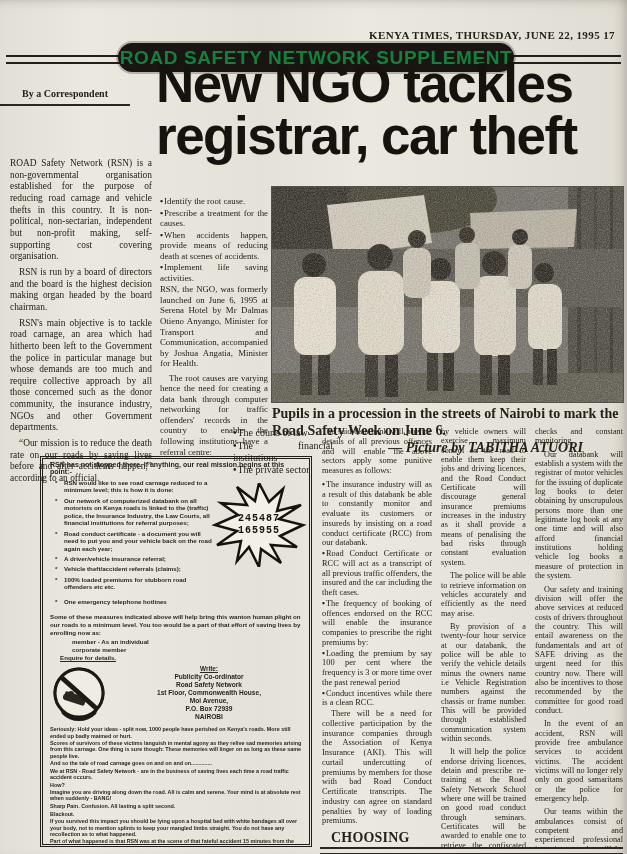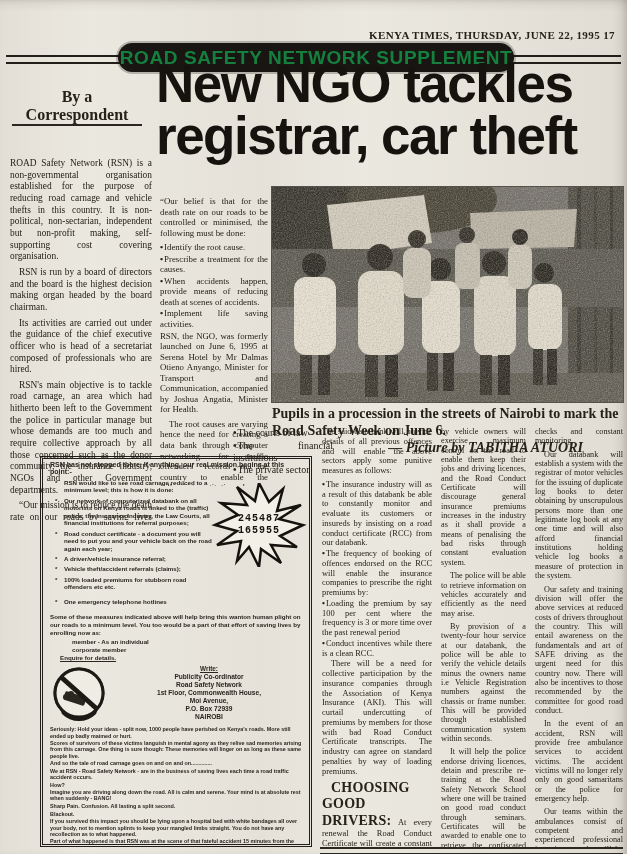--- a/index.html
+++ b/index.html
@@ -6,22 +6,22 @@
   .page{position:relative;width:627px;height:854px;margin:0 auto;overflow:hidden;
     background-color:#ebe8e0;
     background-image:linear-gradient(90deg,rgba(110,100,85,.07),rgba(110,100,85,0) 14%,rgba(110,100,85,.05) 42%,rgba(110,100,85,0) 58%,rgba(110,100,85,.09) 100%);
     box-shadow:inset -10px 0 14px -10px rgba(40,30,20,.35), inset 0 10px 14px -12px rgba(40,30,20,.25);
     font-family:"Liberation Serif","DejaVu Serif",serif;color:#262219;}
   .dateline{position:absolute;top:29px;right:12px;font-size:11px;font-weight:bold;letter-spacing:.4px;white-space:nowrap;}
   .banner-rule{position:absolute;top:55px;left:6px;right:6px;height:5px;border-top:2px solid #221f1a;border-bottom:2px solid #221f1a;}
   .banner{position:absolute;top:43px;left:118px;width:396px;height:29px;background:#181512;border-radius:15px;
     color:#15803d;font-family:"Liberation Sans","DejaVu Sans",sans-serif;font-weight:bold;font-size:19px;
     letter-spacing:.6px;text-align:center;line-height:29px;white-space:nowrap;box-shadow:0 0 0 2px rgba(24,21,18,.25);}
-  .byline{position:absolute;top:88px;left:12px;width:130px;text-align:center;font-weight:bold;font-size:16px;
-    border-bottom:2px solid #2b2720;}
+  .byline{position:absolute;top:88px;left:0;width:130px;text-align:center;font-weight:bold;font-size:10px;
+    border-bottom:2px solid #2b2720;padding-bottom:5px;}
   .headline{position:absolute;top:58px;left:156px;width:468px;margin:0;
     font-family:"Liberation Sans","DejaVu Sans",sans-serif;font-weight:bold;color:#16130f;
     font-size:53px;line-height:.99;letter-spacing:-1.5px;}
   .headline span{display:block;white-space:nowrap;}
   .col{position:absolute;text-align:justify;overflow:hidden;}
   .col p{margin:0 0 4px 0;text-indent:9px;}
   .col p.noindent,.col p:first-child{text-indent:0;}
   .col p.bullet{text-indent:0;margin:0 0 1px 0;}
   .col p.bullet::before{content:"\2022";font-weight:bold;margin-right:1px;}
   .col1{left:10px;top:110px;width:142px;height:362px;font-size:9.4px;line-height:1.24;margin-top:48px;}
@@ -70,27 +70,25 @@
   <div class="byline">By a Correspondent</div>
 
   <h1 class="headline">
     <span>New NGO tackles</span>
     <span>registrar, car theft</span>
   </h1>
 
   <div class="col col1">
       <p class="para">ROAD Safety Network (RSN) is a non-governmental organisation established for the purpose of reducing road carnage and vehicle thefts in this country. It is non-political, non-sectarian, independent but non-profit making, self-supporting cost covering organisation.</p>
       <p class="para">RSN is run by a board of directors and the board is the highest decision making organ headed by the board chairman.</p>
-      <p class="para">Its activities are carried out under the guidance of the chief executive officer who is head of a secretariat composed of professionals who are hired.</p>
       <p class="para">RSN's main objective is to tackle road carnage, an area which had hitherto been left to the Government the police in particular manage but whose demands are too much and require collective approach by all those concerned such as the donor community, the insurance industry, NGOs and other Government departments.</p>
       <p class="para">“Our mission is to reduce the death rate on our roads by saving lives before and after accidents happen,” according to an official.</p>
     </div>
 
   <div class="col col2">
-    <p class="noindent">“Our belief is that for the death rate on our roads to be controlled or minimised, the following must be done:</p>
     <div>
         <p class="bullet">Identify the root cause.</p>
         <p class="bullet">Prescribe a treatment for the causes.</p>
         <p class="bullet">When accidents happen, provide means of reducing death at scenes of accidents.</p>
         <p class="bullet">Implement life saving activities.</p>
       </div>
     <div>
         <p class="para">RSN, the NGO, was formerly launched on June 6, 1995 at Serena Hotel by Mr Dalmas Otieno Anyango, Minister for Transport and Communication, accompanied by Joshua Angatia, Minister for Health.</p>
         <p class="para">The root causes are varying hence the need for creating a data bank through computer networking for traffic offenders' records in the country to enable the following institutions have a referral centre:</p>
       </div>
@@ -165,20 +163,21 @@
   <div class="col refcont">
       <p class="bullet">The courts of law</p>
       <p class="bullet">The financial institutions</p>
       <p class="bullet">The private sector</p>
     </div>
 
   <div class="col col3">
     <p class="noindent">The said data bank will provide details of all previous offences and will enable the above sectors apply some punitive measures as follows:</p>
     <div>
         <p class="bullet">The insurance industry will as a result of this databank be able to constantly monitor and evaluate its customers or insureds by insisting on a road conduct certificate (RCC) from our databank.</p>
+        <p class="bullet">Road Conduct Certificate or RCC will act as a transcript of all previous traffic offenders, the insured and the car including the theft cases.</p>
         <p class="bullet">The frequency of booking of offences endorsed on the RCC will enable the insurance companies to prescribe the right premiums by:</p>
         <p class="bullet">Loading the premium by say 100 per cent where the frequency is 3 or more time over the past renewal period</p>
         <p class="bullet">Conduct incentives while there is a clean RCC.</p>
       </div>
     <p class="para">There will be a need for collective participation by the insurance companies through the Association of Kenya Insurance (AKI). This will curtail undercutting of premiums by members for those with bad Road Conduct Certificate transcripts. The industry can agree on standard penalties by way of loading premiums.</p>
     <p class="para">
       <strong>CHOOSING GOOD DRIVERS:</strong>
       <span>At every renewal the Road Conduct Certificate will create a constant evaluation mechanism and thus prevent vehicle owners from deploying drivers of bad conduct to avoid the increase in premiums as a penalty. Drivers so deployed</span>
     </p>
   </div>

